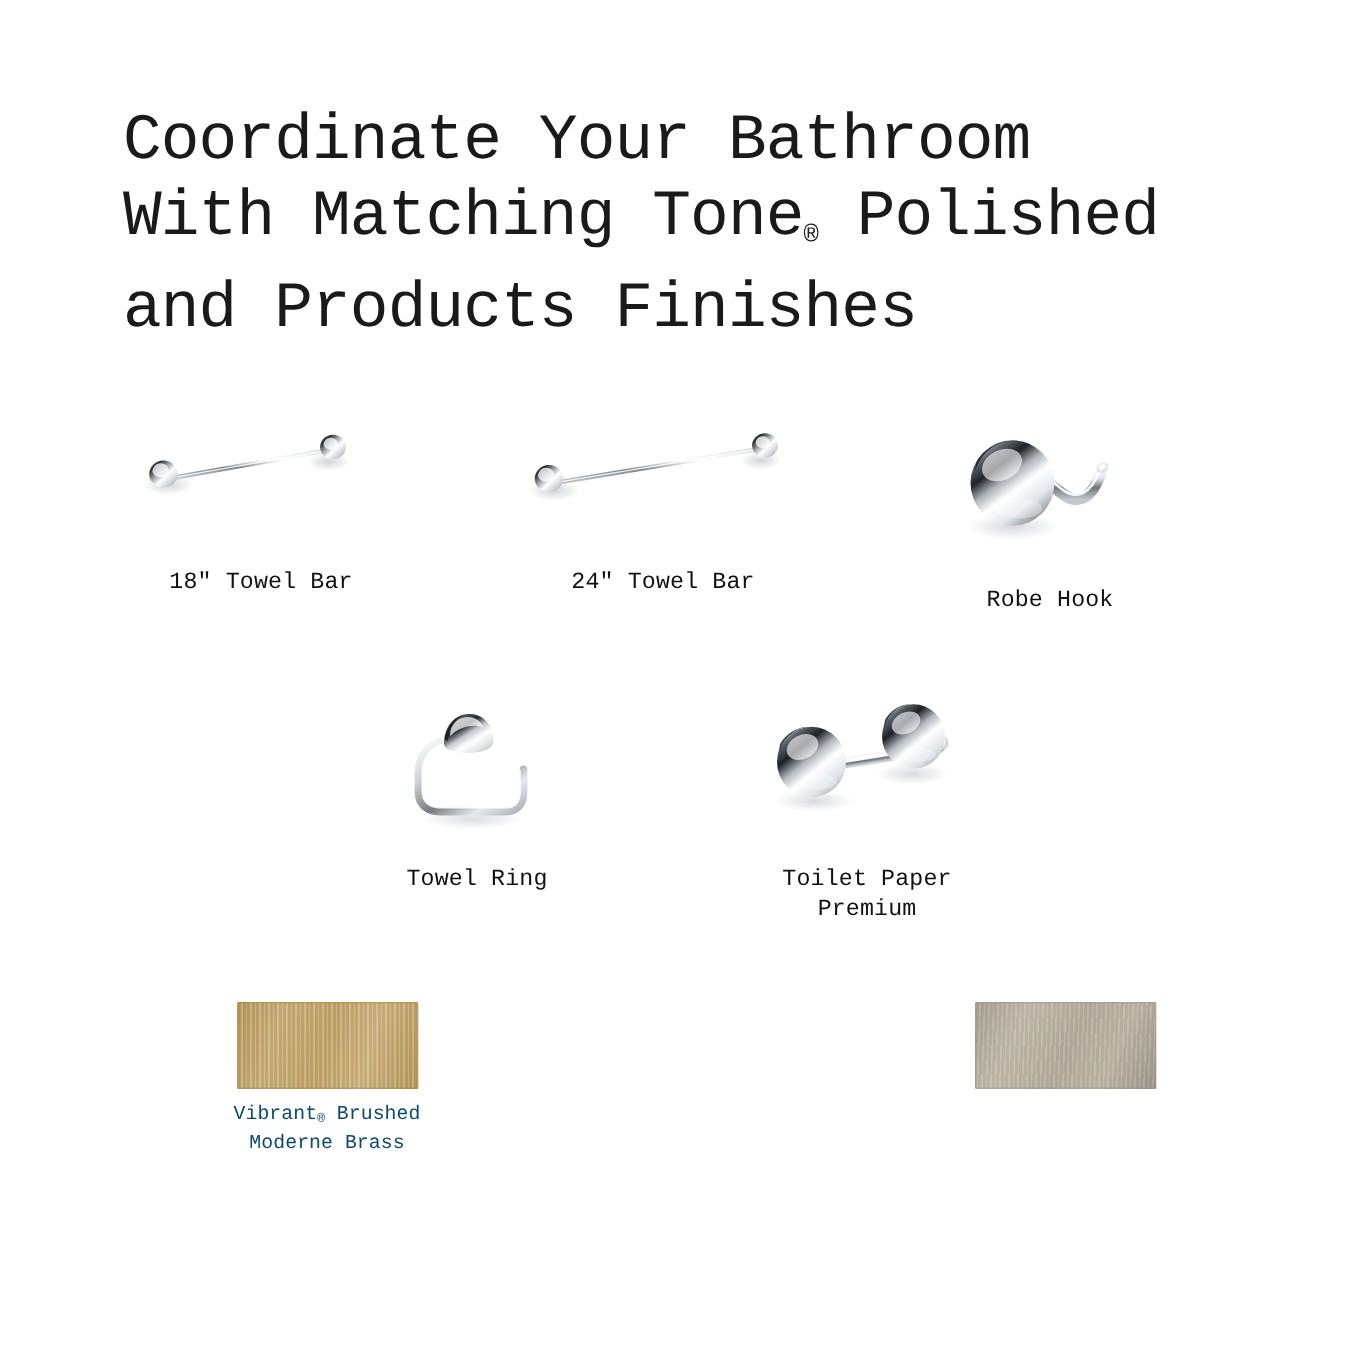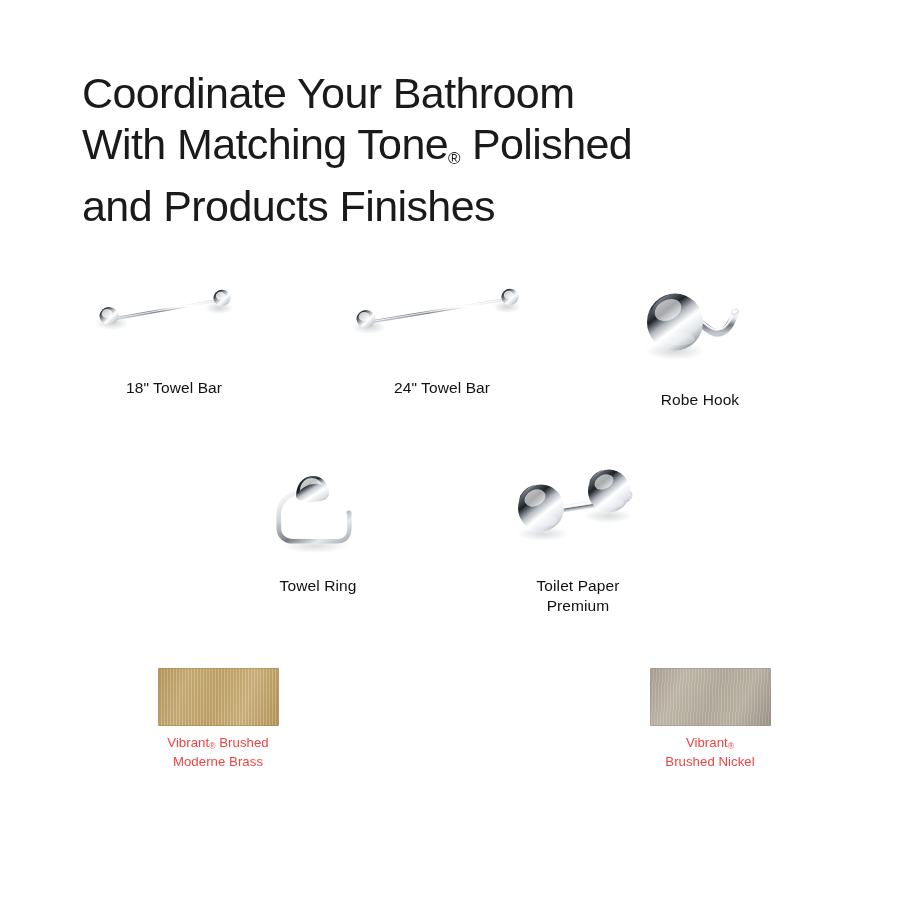--- a/index.html
+++ b/index.html
@@ -3,21 +3,21 @@
 <meta charset="utf-8">
 <title>Coordinate Your Bathroom</title>
 <style>
   * { box-sizing: border-box; margin: 0; padding: 0; }
   html, body {
     width: 900px; height: 900px;
     background: #ffffff;
     font-family: "Liberation Sans", sans-serif;
     -webkit-font-smoothing: antialiased;
   }
-  .page { position: relative; width: 900px; height: 900px; overflow: hidden; }
+  .page { position: relative; width: 900px; height: 900px; overflow: hidden; font-family: Liberation Mono, monospace; }
 
   
   .headline {
     position: absolute;
     left: 82px; top: 68px;
     width: 700px;
     font-size: 43px;
     line-height: 51px;
     font-weight: 300;
     letter-spacing: -0.6px;
@@ -111,21 +111,21 @@
       repeating-linear-gradient(92deg,
         rgba(255,255,255,0.10) 0px, rgba(255,255,255,0.10) 1px,
         rgba(0,0,0,0.035) 1px, rgba(0,0,0,0.035) 3px),
       linear-gradient(115deg, #a9a294 0%, #c2bbac 25%, #b4ad9e 52%, #bdb6a7 74%, #9d968a 100%);
     box-shadow: inset 0 0 0 1px rgba(150,143,128,0.40);
   }
   .finish-label {
     margin-top: 9px;
     font-size: 13.2px;
     line-height: 16.5px;
-    color: #ef4444;
+    color: #0c4a6e;
     letter-spacing: 0.05px;
     white-space: pre-line;
   }
   .reg-sm {
     font-size: 8.5px;
     vertical-align: -1px;
     display: inline-block;
     transform: translateY(1px);
   }
 </style>
@@ -361,19 +361,17 @@
     <div class="finish">
       <div class="swatch sw-brass"></div>
       <div class="finish-label"><span>Vibrant</span><span class="reg-sm">®</span><span> Brushed
 Moderne Brass</span></div>
     </div>
 
 
 
     <div class="finish">
       <div class="swatch sw-nickel"></div>
-      <div class="finish-label"><span>Vibrant</span><span class="reg-sm">®</span><span>
-Brushed Nickel</span></div>
     </div>
 
   </div>
 
 </div>
 
 </body></html>

